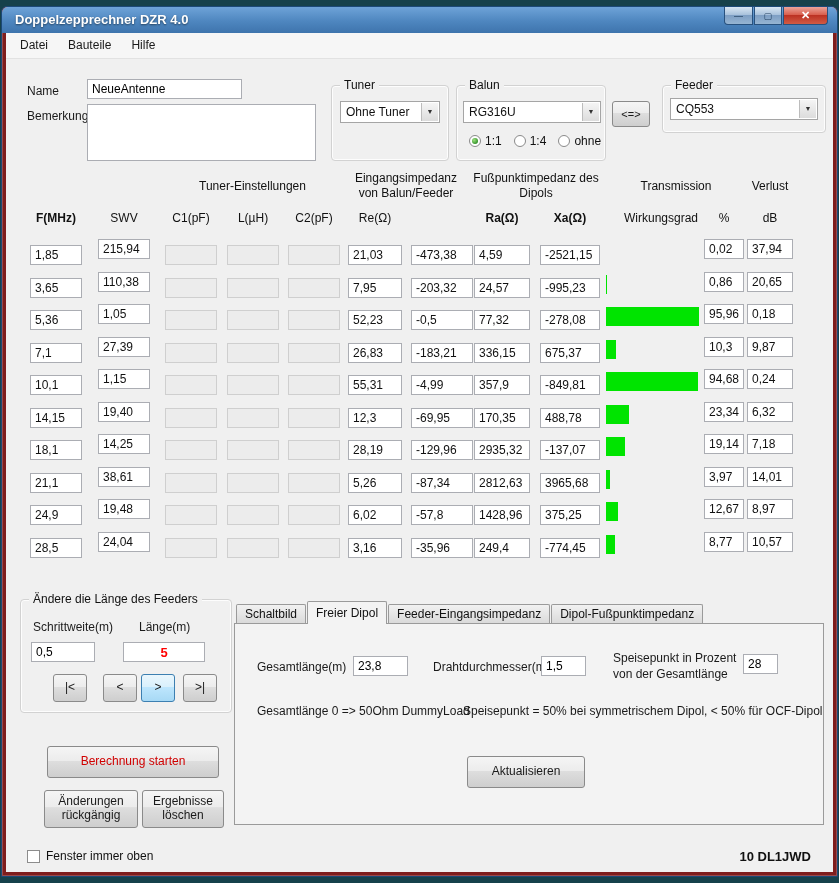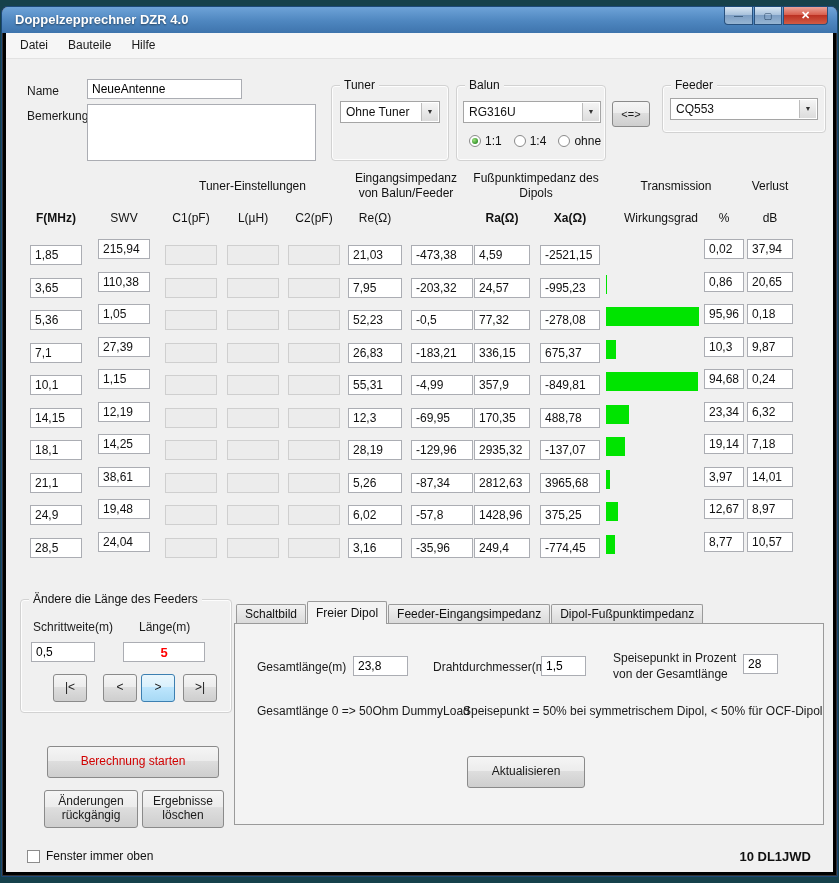--- a/index.html
+++ b/index.html
@@ -1,20 +1,20 @@
 <!DOCTYPE html>
 <html><head>
 <meta charset="utf-8">
 <style>
   * { margin:0; padding:0; box-sizing:border-box; }
   html,body { width:839px; height:883px; }
   body { background:#16414b; font-family:"Liberation Sans", sans-serif; font-size:12px; color:#111; overflow:hidden; position:relative; }
 
   .win { position:absolute; top:6px; left:1px; width:837px; height:871px;
-         background:#000000; border:1px solid #1c4977; border-radius:6px 6px 0 0;
+         background:#7f1d1d; border:1px solid #1c4977; border-radius:6px 6px 0 0;
          box-shadow: inset 0 1px 0 rgba(255,255,255,.45), inset 0 0 0 1px rgba(255,255,255,.2); }
 
   .titlebar { position:absolute; top:0; left:0; right:0; height:26px;
               background:linear-gradient(180deg,#6ea3d8 0%,#4e86bf 55%,#3e74ad 100%);
               border-radius:6px 6px 0 0; }
   .title-text { position:absolute; left:13px; top:5px; color:#fff; font-size:13px; font-weight:700;
                 text-shadow:0 1px 2px rgba(0,0,0,.5); }
   .winbtns { position:absolute; top:0; right:9px; display:flex; }
   .wbtn { height:18px; border:1px solid #28517e; border-top:none; display:flex; align-items:center; justify-content:center;
           background:linear-gradient(180deg,#d9e7f3 0%,#a9c2dc 45%,#7e9fc4 50%,#96b4d2 100%);
@@ -332,21 +332,21 @@
             <span class="tb c-xa">-849,81</span>
             <span class="c-bar">
               <i class="bar" style="width: 94.68%;"></i>
             </span>
             <span class="tb c-pct">94,68</span>
             <span class="tb c-db">0,24</span>
           </div>
 
           <div class="row">
             <span class="tb c-f">14,15</span>
-            <span class="tb c-swv">12,19</span>
+            <span class="tb c-swv">19,40</span>
             <span class="tb dis c-c1"></span>
             <span class="tb dis c-l"></span>
             <span class="tb dis c-c2"></span>
             <span class="tb c-re">12,3</span>
             <span class="tb c-xe">-69,95</span>
             <span class="tb c-ra">170,35</span>
             <span class="tb c-xa">488,78</span>
             <span class="c-bar">
               <i class="bar" style="width: 23.34%;"></i>
             </span>

